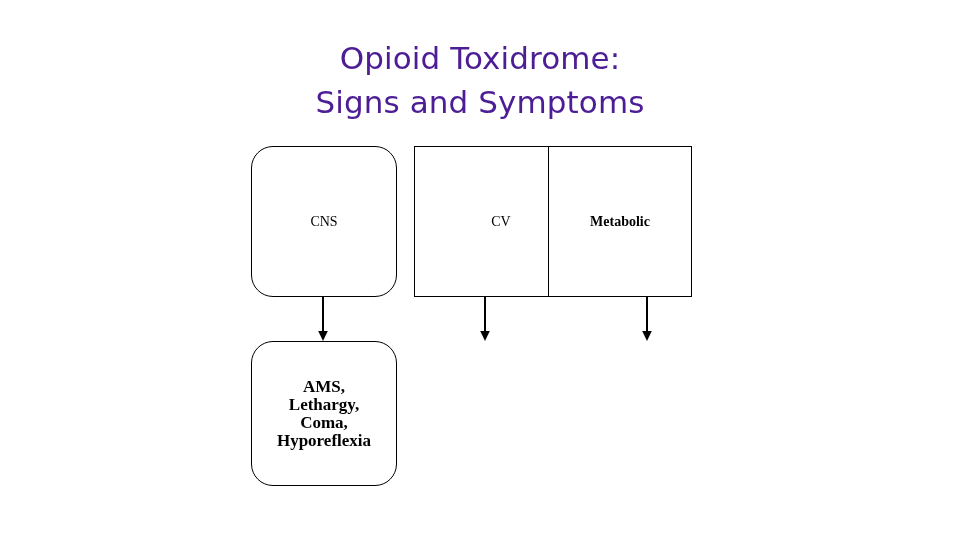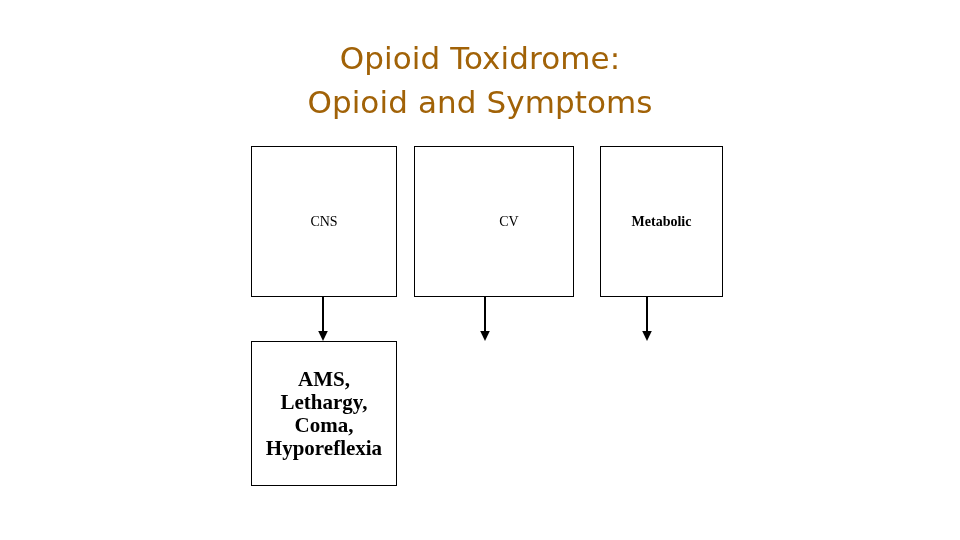--- a/index.html
+++ b/index.html
@@ -27,21 +27,21 @@
     position: absolute;
     left: 0px;
     top: 36px;
     width: 960px;
     text-align: center;
     font-family: "DejaVu Sans", "Liberation Sans", sans-serif;
     font-size: 31px;
     font-weight: 400;
     line-height: 44px;
     letter-spacing: 0.1px;
-    color: #a16207;
+    color: #4c1d95;
   }
   #slide-title .title-line {
     display: block;
     white-space: nowrap;
   }
 
   
   #diagram {
     position: absolute;
     left: 0;
@@ -67,39 +67,39 @@
     width: 100%;
     text-align: center;
     white-space: pre-line;
   }
 
   
   .row-top { top: 146px; height: 151px; }
   
   .row-bottom { top: 341px; height: 145px; }
 
-  .col-1 { left: 251px; width: 146px; }
-  .col-2 { left: 414px; width: 160px; padding-left: 30px; }
-  .col-3 { left: 600px; width: 123px; }
+  .col-1 { left: 251px; width: 146px; border-radius: 22px; }
+  .col-2 { left: 414px; width: 144px; padding-left: 30px; }
+  .col-3 { left: 548px; width: 144px; }
 
   
   .t-plain {
     font-weight: 400;
     font-size: 14px;
     line-height: 18px;
   }
   .t-bold-sm {
     font-weight: 700;
     font-size: 14px;
     line-height: 19px;
   }
   .t-bold-md {
     font-weight: 700;
-    font-size: 21px;
-    line-height: 23px;
+    font-size: 17px;
+    line-height: 18px;
   }
 
   
   .connector {
     position: absolute;
     top: 296px;
     width: 20px;
     height: 46px;
     overflow: visible;
   }
@@ -107,21 +107,21 @@
   .conn-2 { left: 475px; }
   .conn-3 { left: 637px; }
 </style>
 </head>
 <body>
 
 <div id="slide">
 
   <div id="slide-title">
     <span class="title-line">Opioid Toxidrome:</span>
-    <span class="title-line">Opioid and Symptoms</span>
+    <span class="title-line">Signs and Symptoms</span>
   </div>
 
   <div id="diagram">
 
     <div class="node-box row-top col-1">
       <span class="node-label t-plain">CNS</span>
     </div>
 
     <div class="node-box row-top col-2">
       <span class="node-label t-plain">CV</span>

